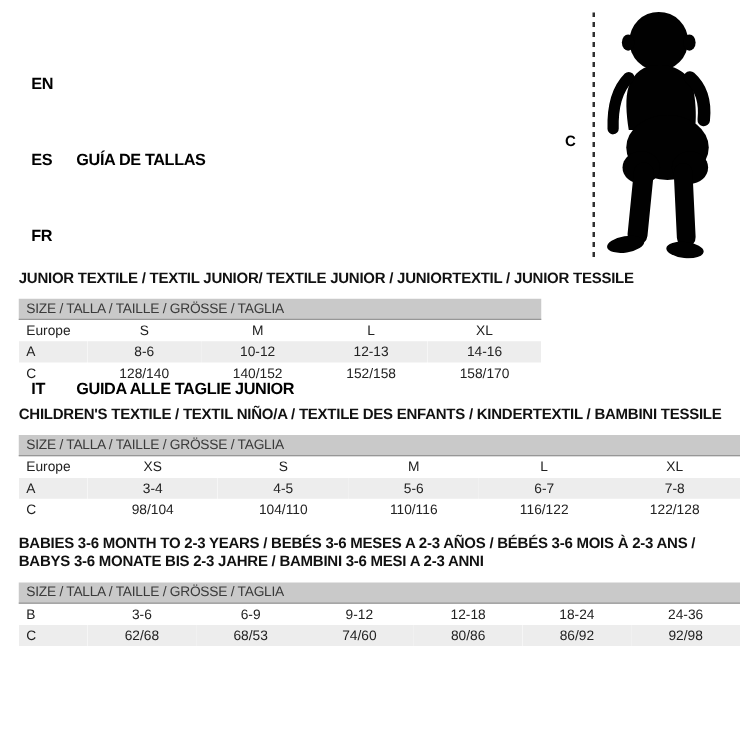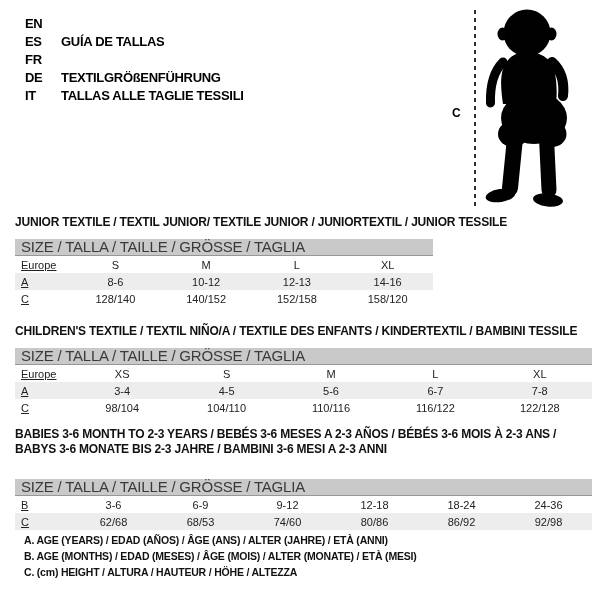--- a/index.html
+++ b/index.html
@@ -4,43 +4,43 @@
 <style>
   * { margin:0; padding:0; box-sizing:border-box; }
   body { background:#fff; }
   .page {
     position:relative; width:600px; height:600px; background:#ffffff;
     font-family:"Liberation Sans", sans-serif; color:#000; overflow:hidden;
   }
   
   .langs { position:absolute; left:25px; top:15px; }
   .lang-row { display:flex; height:18px; line-height:18px;
-    font-size:13px; font-weight:bold; letter-spacing:-0.3px; }
+    font-size:13px; font-weight:bold; letter-spacing:-0.3px;margin-top:43px; }
   .lang-code { width:36px; }
   
   .dash-line { position:absolute; left:474px; top:10px; width:2px; height:198px;
     background:repeating-linear-gradient(to bottom,#2e2e2e 0 4px,transparent 4px 8px); }
   .measure-c { position:absolute; left:452px; top:106px; font-size:12px; font-weight:600; }
   .baby { position:absolute; left:483px; top:5px; }
   
   .tblock { position:absolute; left:15px; }
   .t1 { top:215px; width:418px; }
   .t2 { top:324px; width:577px; }
   .t3 { top:427px; width:577px; }
   .theading { font-size:12px; font-weight:bold; letter-spacing:-0.2px;
     line-height:15px; white-space:nowrap; color:#111; }
   .t1 .theading, .t2 .theading { margin-bottom:9px; }
-  .t3 .theading2 { margin-bottom:22px; }
+  .t3 .theading2 { margin-bottom:9px; }
   .size-bar { height:17px; line-height:16px; background:#c9c9c9;
-    border-bottom:1px solid #979797; font-size:15px; color:#3a3a3a;
+    border-bottom:1px solid #979797; font-size:11px; color:#3a3a3a;
     padding-left:6px; letter-spacing:-0.2px; }
   table { width:100%; border-collapse:collapse; table-layout:fixed;
     font-size:11px; color:#222; }
   td { height:17px; padding:0; text-align:center; overflow:hidden; }
-  td.lbl { text-align:left; padding-left:6px;text-decoration:underline; }
+  td.lbl { text-align:left; padding-left:6px; }
   tr.stripe { background:#ededed; }
   
   .footnotes { position:absolute; left:24px; top:532px; }
   .footnote { height:16px; line-height:16px; font-size:10.5px; font-weight:bold;
     letter-spacing:-0.2px; white-space:nowrap; color:#111; }
 </style>
 </head>
 <body>
 
 <div class="page">
@@ -55,21 +55,21 @@
     </div>
     <div class="lang-row">
       <span class="lang-code">FR</span>
     </div>
     <div class="lang-row">
       <span class="lang-code">DE</span>
       <span>TEXTILGRÖßENFÜHRUNG</span>
     </div>
     <div class="lang-row">
       <span class="lang-code">IT</span>
-      <span>TALLAS ALLE TAGLIE TESSILI</span>
+      <span>GUIDA ALLE TAGLIE JUNIOR</span>
     </div>
   </div>
 
   <div class="dash-line"></div>
   <div class="measure-c">C</div>
   <svg class="baby" width="95" height="202" viewBox="0 0 95 202" aria-hidden="true">
     <g fill="#010101" stroke="none">
       <circle cx="44" cy="28" r="23.5"></circle>
       <ellipse cx="19.5" cy="29" rx="5" ry="6.5"></ellipse>
       <ellipse cx="68.5" cy="29" rx="5" ry="6.5"></ellipse>
@@ -110,21 +110,21 @@
         <td>8-6</td>
         <td>10-12</td>
         <td>12-13</td>
         <td>14-16</td>
       </tr>
       <tr>
         <td class="lbl">C</td>
         <td>128/140</td>
         <td>140/152</td>
         <td>152/158</td>
-        <td>158/120</td>
+        <td>158/170</td>
       </tr>
     </tbody>
       </table>
   </div>
 
   <div class="tblock t2">
     <div class="theading">CHILDREN'S TEXTILE / TEXTIL NIÑO/A / TEXTILE DES ENFANTS / KINDERTEXTIL / BAMBINI TESSILE</div>
     <div class="size-bar">SIZE / TALLA / TAILLE / GRÖSSE / TAGLIA</div>
     <table>
       <colgroup>
@@ -194,19 +194,14 @@
         <td>68/53</td>
         <td>74/60</td>
         <td>80/86</td>
         <td>86/92</td>
         <td>92/98</td>
       </tr>
     </tbody>
       </table>
   </div>
 
-  <div class="footnotes">
-    <div class="footnote">A. AGE (YEARS) / EDAD (AÑOS) / ÂGE (ANS) / ALTER (JAHRE) / ETÀ (ANNI)</div>
-    <div class="footnote">B. AGE (MONTHS) / EDAD (MESES) / ÂGE (MOIS) / ALTER (MONATE) / ETÀ (MESI)</div>
-    <div class="footnote">C. (cm) HEIGHT / ALTURA / HAUTEUR / HÖHE / ALTEZZA</div>
-  </div>
 
 </div>
 
 </body></html>

